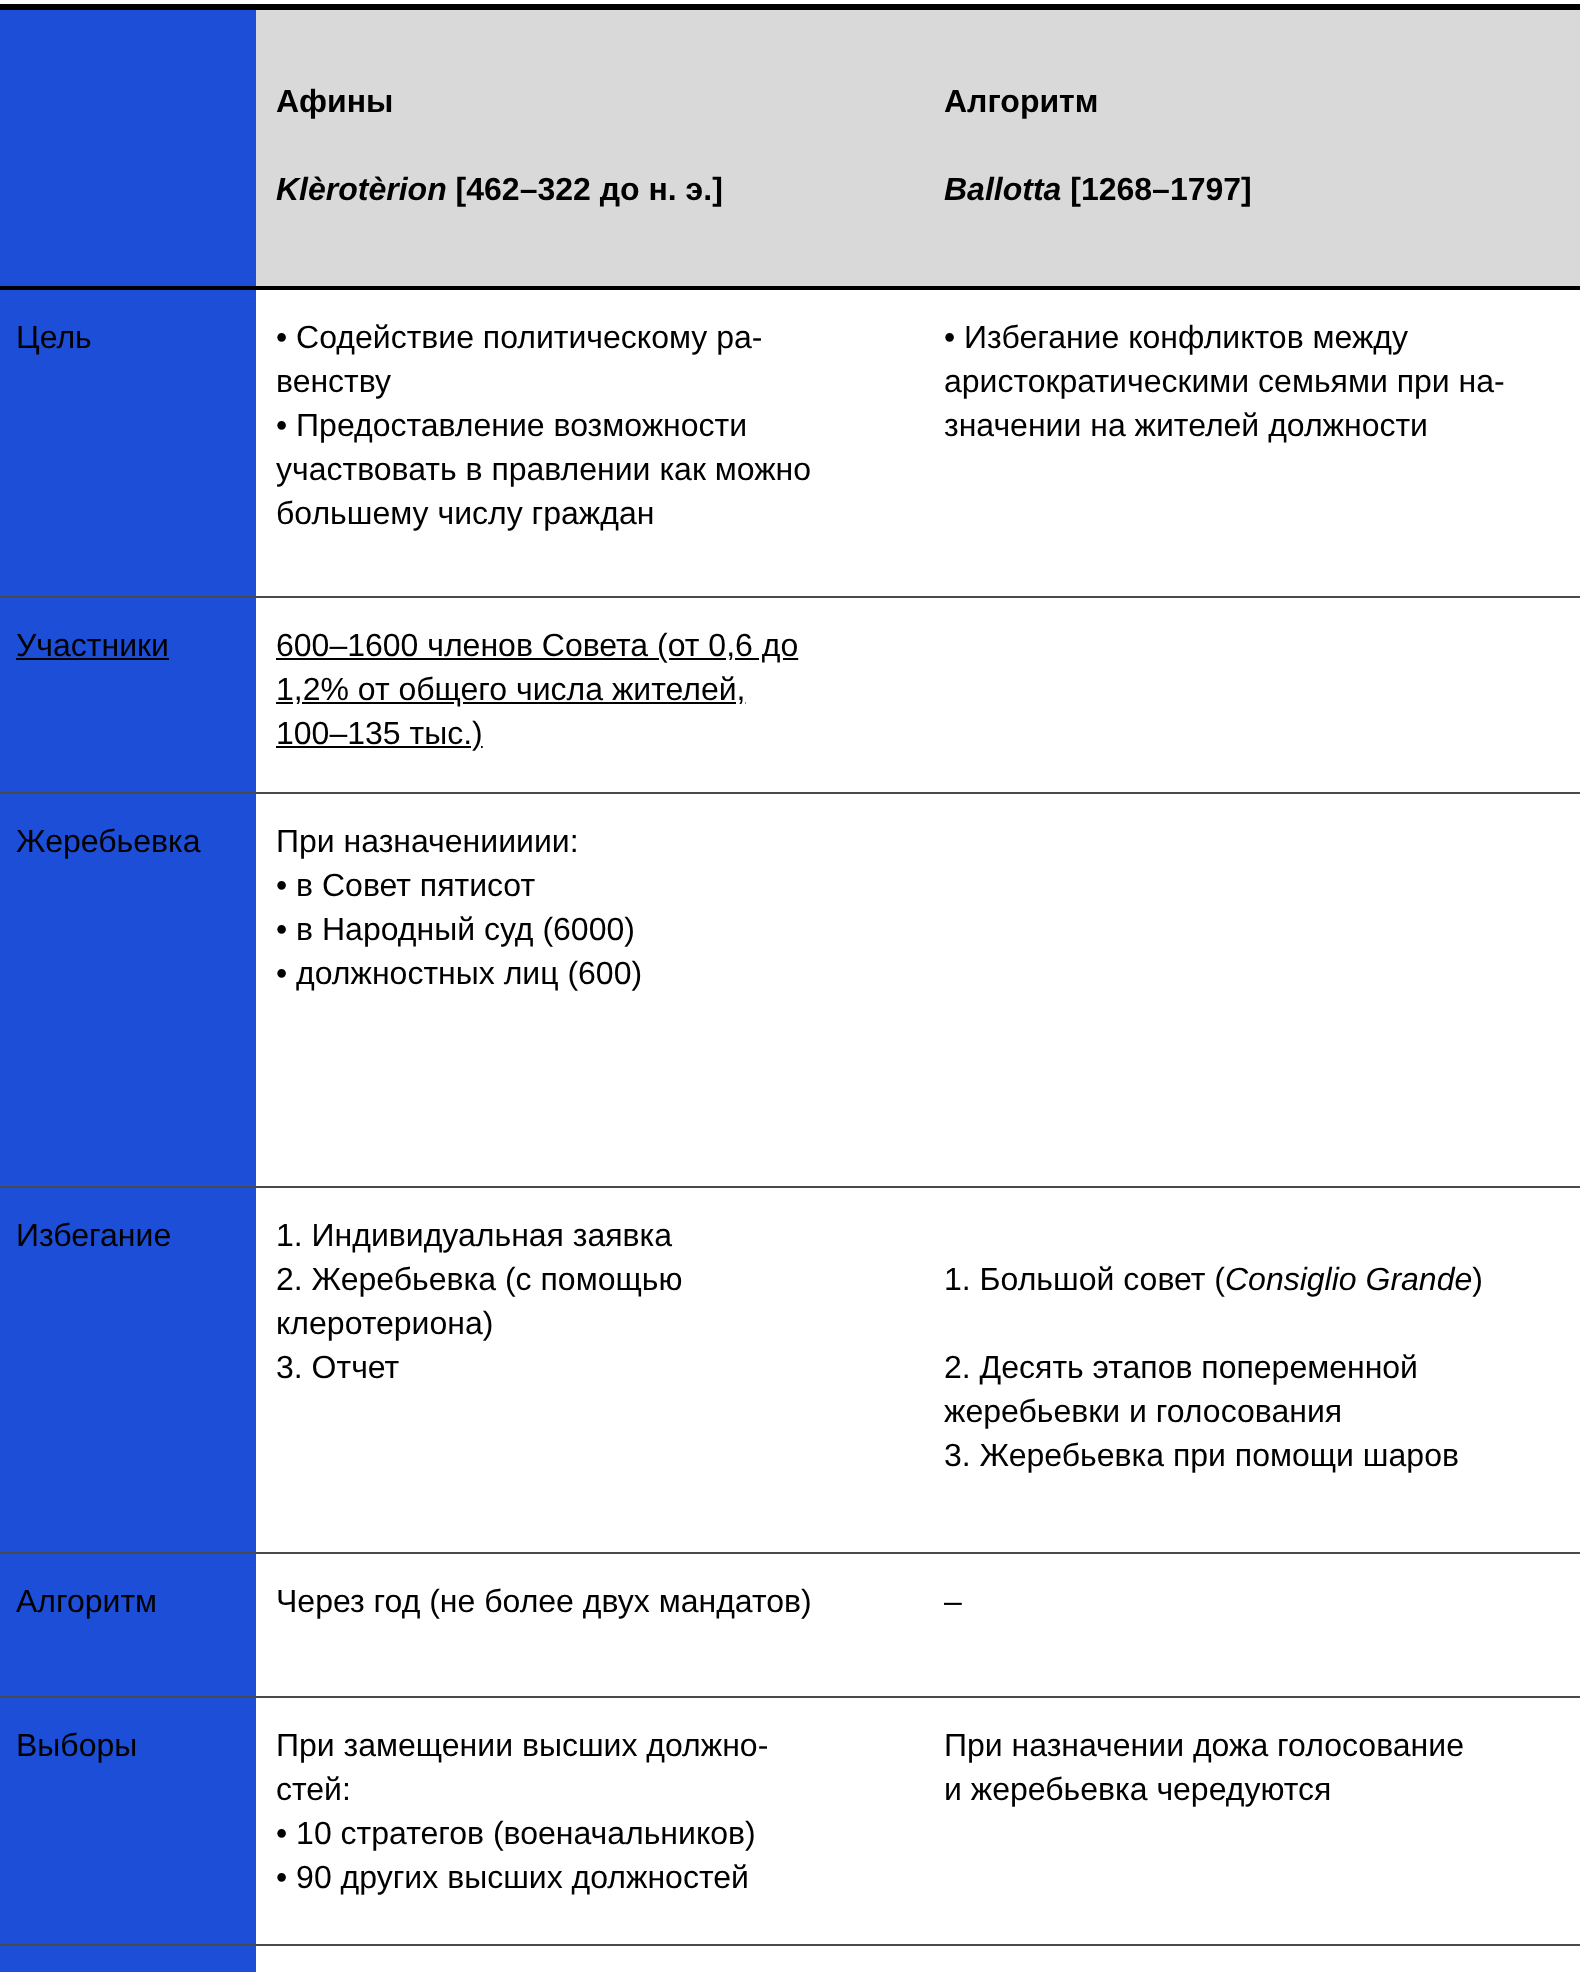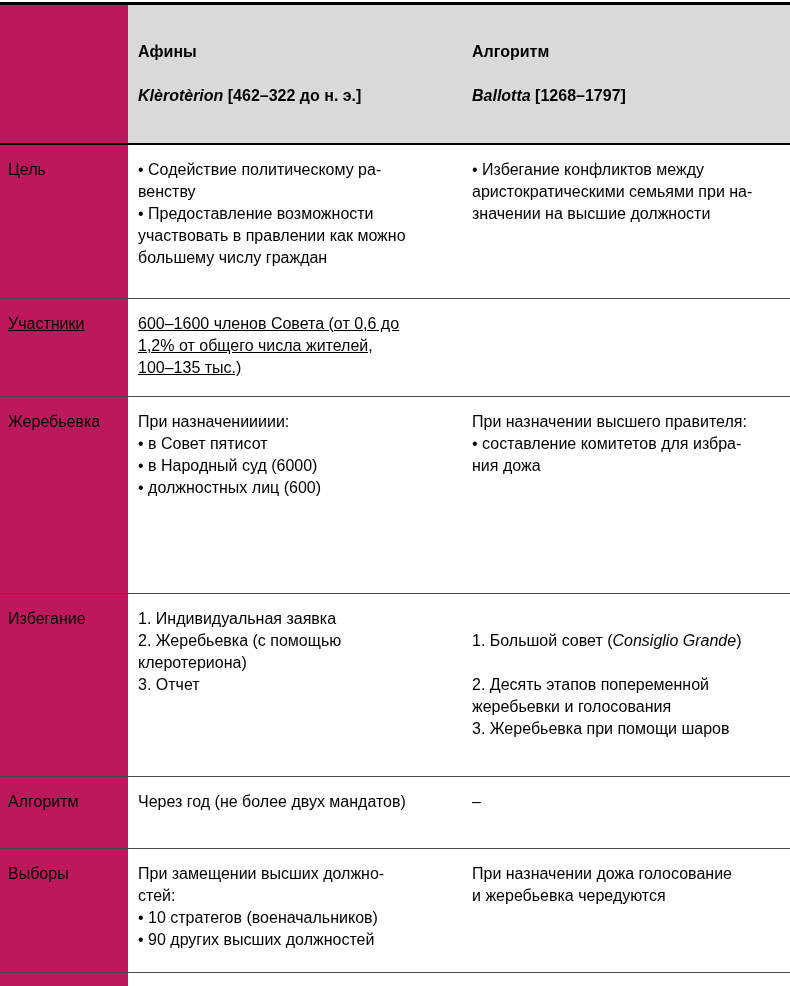--- a/index.html
+++ b/index.html
@@ -26,21 +26,21 @@
     grid-template-columns: 128px 334px 328px;
     border-bottom: 1px solid #4a4a4a;
   }
   .row:last-child { border-bottom: none; }
   .header-row {
     background: #d9d9d9;
     border-bottom: 2px solid #000;
     min-height: 64px;
   }
   .label-cell {
-    background: #be185d;
+    background: #1d4ed8;
     padding: 14px 6px 14px 8px;
     white-space: pre-line;
   }
   .cell {
     padding: 14px 12px 14px 10px;
     white-space: pre-line;
   }
   .head { font-weight: bold; }
   .head .cell { }
   .it { font-style: italic; margin-top: 20px; }
@@ -72,39 +72,36 @@
 
     <div class="row r-goal">
       <div class="label-cell">Цель</div>
       <div class="cell">• Содействие политическому ра-
 венству
 • Предоставление возможности
 участвовать в правлении как можно
 большему числу граждан</div>
       <div class="cell">• Избегание конфликтов между
 аристократическими семьями при на-
-значении на высшие должности</div>
+значении на жителей должности</div>
     </div>
 
     <div class="row r-participants">
       <div class="label-cell">Участники</div>
       <div class="cell">600–1600 членов Совета (от 0,6 до
 1,2% от общего числа жителей,
 100–135 тыс.)</div>
     </div>
 
     <div class="row r-lottery">
       <div class="label-cell">Жеребьевка</div>
       <div class="cell">При назначениииии:
 • в Совет пятисот
 • в Народный суд (6000)
 • должностных лиц (600)</div>
-      <div class="cell">При назначении высшего правителя:
-• составление комитетов для избра-
-ния дожа</div>
     </div>
 
     <div class="row r-algorithm">
       <div class="label-cell">Избегание</div>
       <div class="cell">1. Индивидуальная заявка
 2. Жеребьевка (с помощью
 клеротериона)
 3. Отчет</div>
       <div class="cell">
         <div><span>1. Большой совет (</span><span class="it">Consiglio Grande</span><span>)</span></div>

